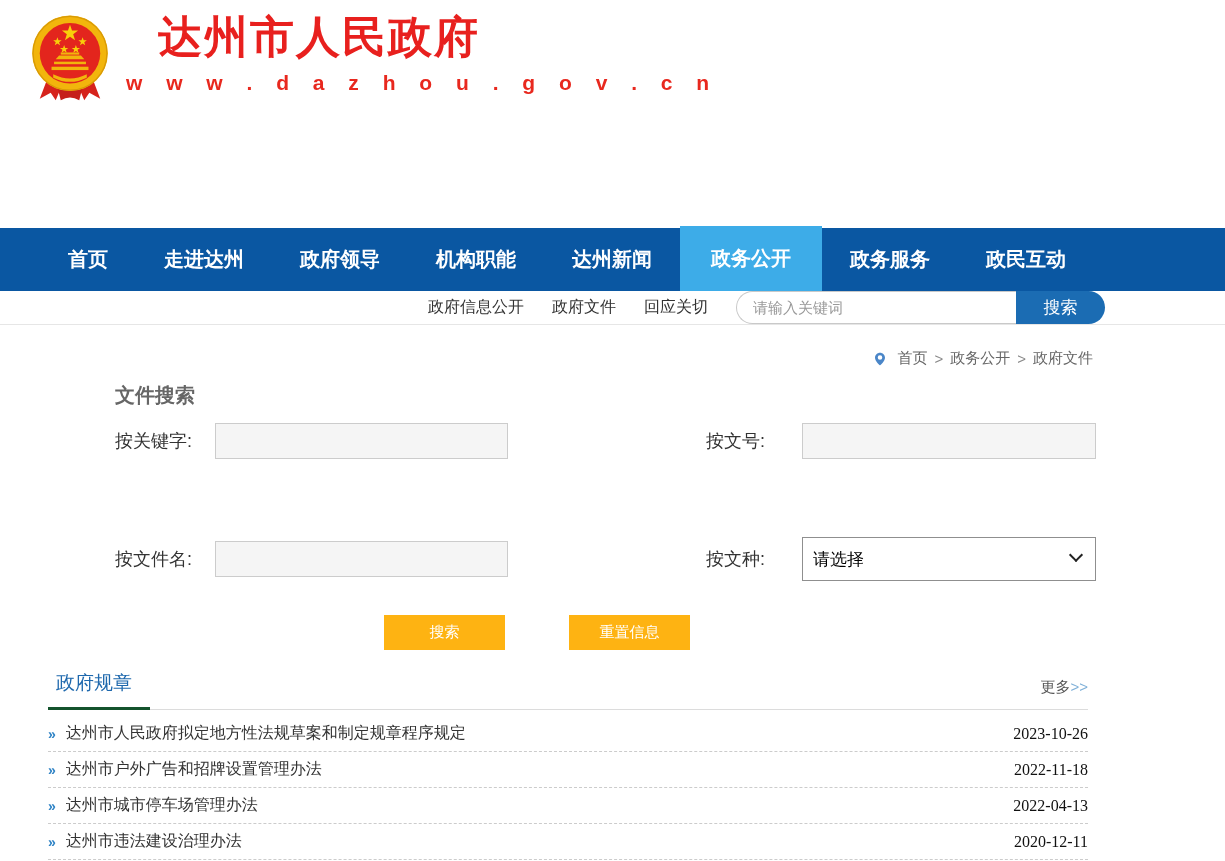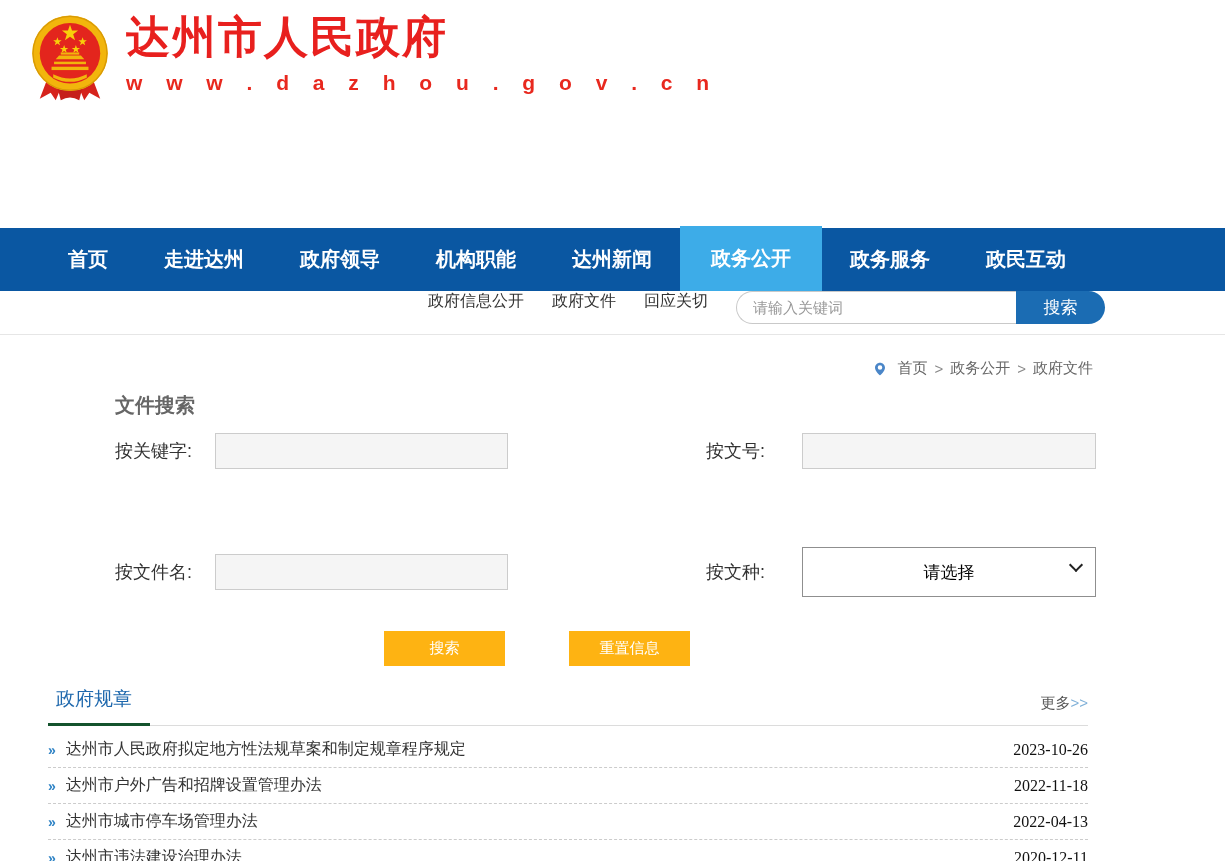--- a/index.html
+++ b/index.html
@@ -3,31 +3,31 @@
 <meta charset="utf-8">
 <style>
   * { margin:0; padding:0; box-sizing:border-box; }
   html,body { width:1225px; height:861px; background:#fff; overflow:hidden;
               font-family:"Liberation Sans","DejaVu Sans",sans-serif; }
 
   
   .header { height:228px; padding:10px 0 0 28px; display:flex; align-items:flex-start; }
   .logo { width:84px; height:100px; flex:0 0 auto; }
   .title-block { margin-left:14px; padding-top:2px; }
-  .site-title { color:#e8201e; font-size:44px; font-weight:bold; letter-spacing:2px; line-height:1.15; }
+  .site-title { color:#e8201e; font-size:44px; font-weight:bold; letter-spacing:2px; line-height:1.15;margin-left:32px; }
   .site-url { color:#e8281e; font-size:21px; font-weight:bold; letter-spacing:9px; margin-top:8px; }
 
   
   .nav { height:63px; background:#0a57a2; display:flex; align-items:stretch; padding-left:40px; }
   .nav-item { display:flex; align-items:center; padding:0 28px; color:#fff; font-size:20px;
               font-weight:bold; cursor:pointer; }
   .nav-item.active { background:#3dace8; padding:0 31px; margin-top:-2px; }
 
   
-  .subnav { height:44px; display:flex; align-items:flex-start; justify-content:flex-end;
+  .subnav { height:34px; display:flex; align-items:center; justify-content:flex-end;
             padding-right:120px; border-bottom:1px solid #e6e6e6; }
   .subnav-link { color:#333; font-size:16px; margin-right:28px; cursor:pointer; }
   .search-group { display:flex; align-items:stretch; height:33px; }
   .search-input { width:280px; border:1px solid #c9c9c9; border-right:none;
                   border-radius:17px 0 0 17px; padding:12px 16px; font-size:15px; color:#333; outline:none; }
   .search-input::placeholder { color:#999; }
   .search-btn { width:89px; background:#1b6cb3; color:#fff; font-size:17px; border:none;
                 border-radius:0 17px 17px 0; cursor:pointer; }
 
   
@@ -38,22 +38,22 @@
   .pin-icon { width:16px; height:16px; margin-right:2px; }
 
   
   .file-search { margin:14px 135px 0 115px; }
   .fs-title { font-size:20px; font-weight:bold; color:#666; margin-bottom:14px; }
   .fs-grid { display:grid; grid-template-columns:100px 293px 198px 96px 294px; row-gap:78px; align-items:center; }
   .fs-label { font-size:18px; color:#333; }
   .fs-label.r { text-align:left; padding-right:6px; }
   .fs-input { height:36px; background:#f5f5f5; border:1px solid #ccc; padding:0 10px; font-size:16px; }
   .select-wrap { position:relative; }
-  .fs-select { width:100%; height:50px; background:#fff; border:1px solid #8f8f8f; font-size:17px;
-               color:#000; padding:0 10px; appearance:none; -webkit-appearance:none; cursor:pointer;text-align:center; }
+  .fs-select { width:100%; height:44px; background:#fff; border:1px solid #8f8f8f; font-size:17px;
+               color:#000; padding:0 10px; appearance:none; -webkit-appearance:none; cursor:pointer; }
   .select-wrap::after { content:""; position:absolute; right:15px; top:13px; width:8px; height:8px;
                border-right:2px solid #222; border-bottom:2px solid #222; transform:rotate(45deg);
                pointer-events:none; }
   .fs-buttons { margin-top:34px; display:flex; }
   .fs-btn { width:121px; height:35px; background:#feb312; color:#fff; font-size:15px; border:none; cursor:pointer; }
   .fs-btn.search { margin-left:269px; }
   .fs-btn.reset { margin-left:64px; }
 
   
   .reg-section { margin:20px 137px 0 48px; }

